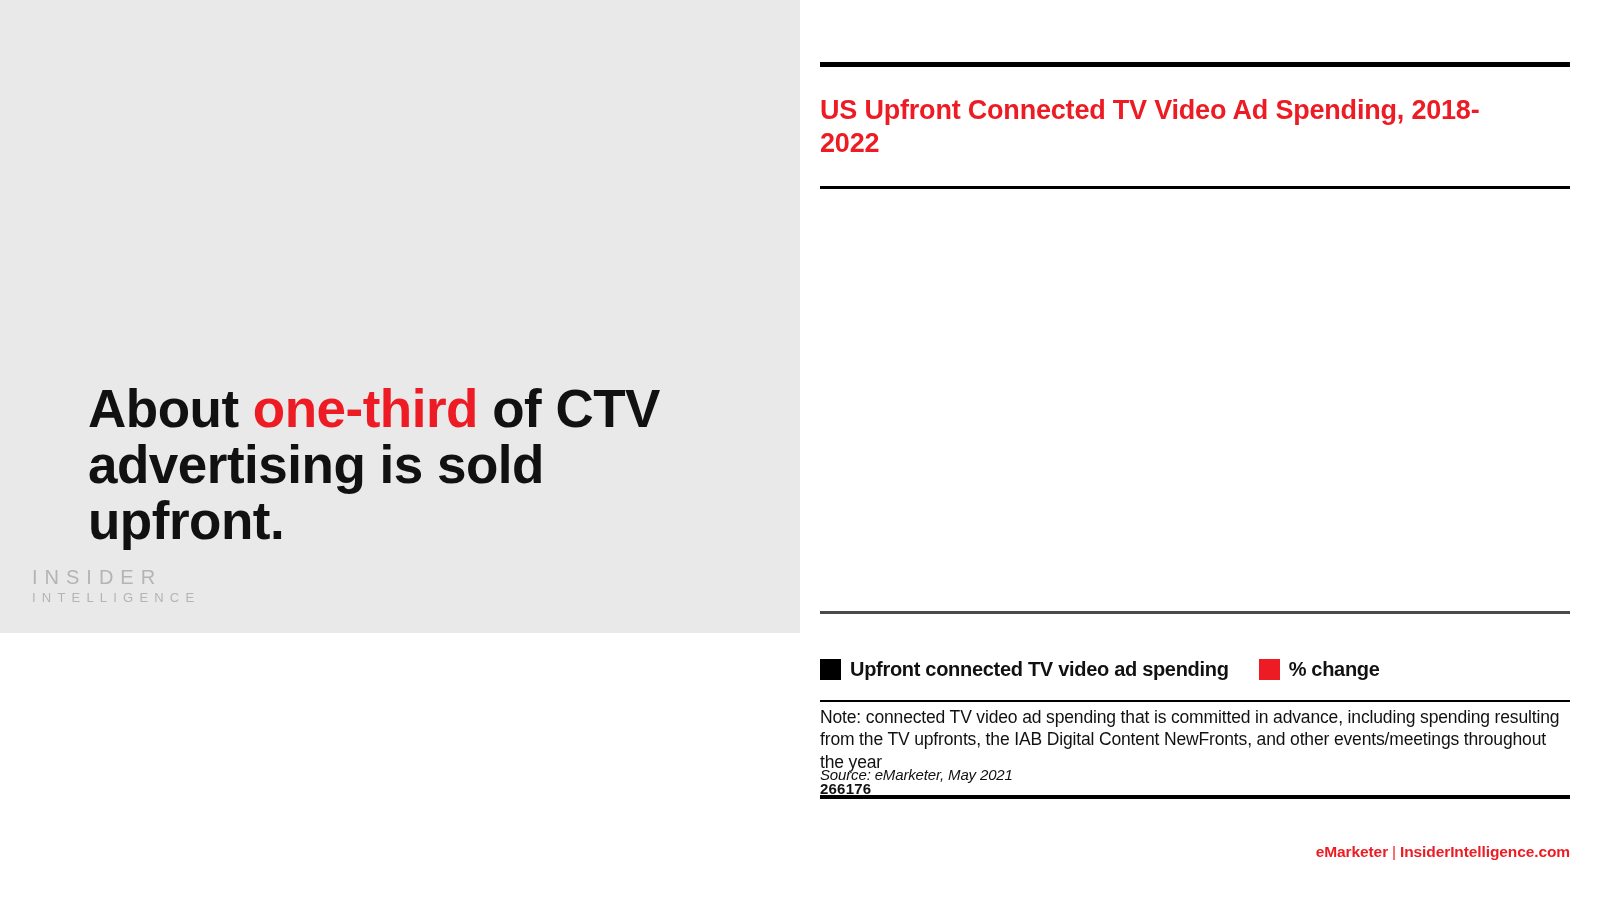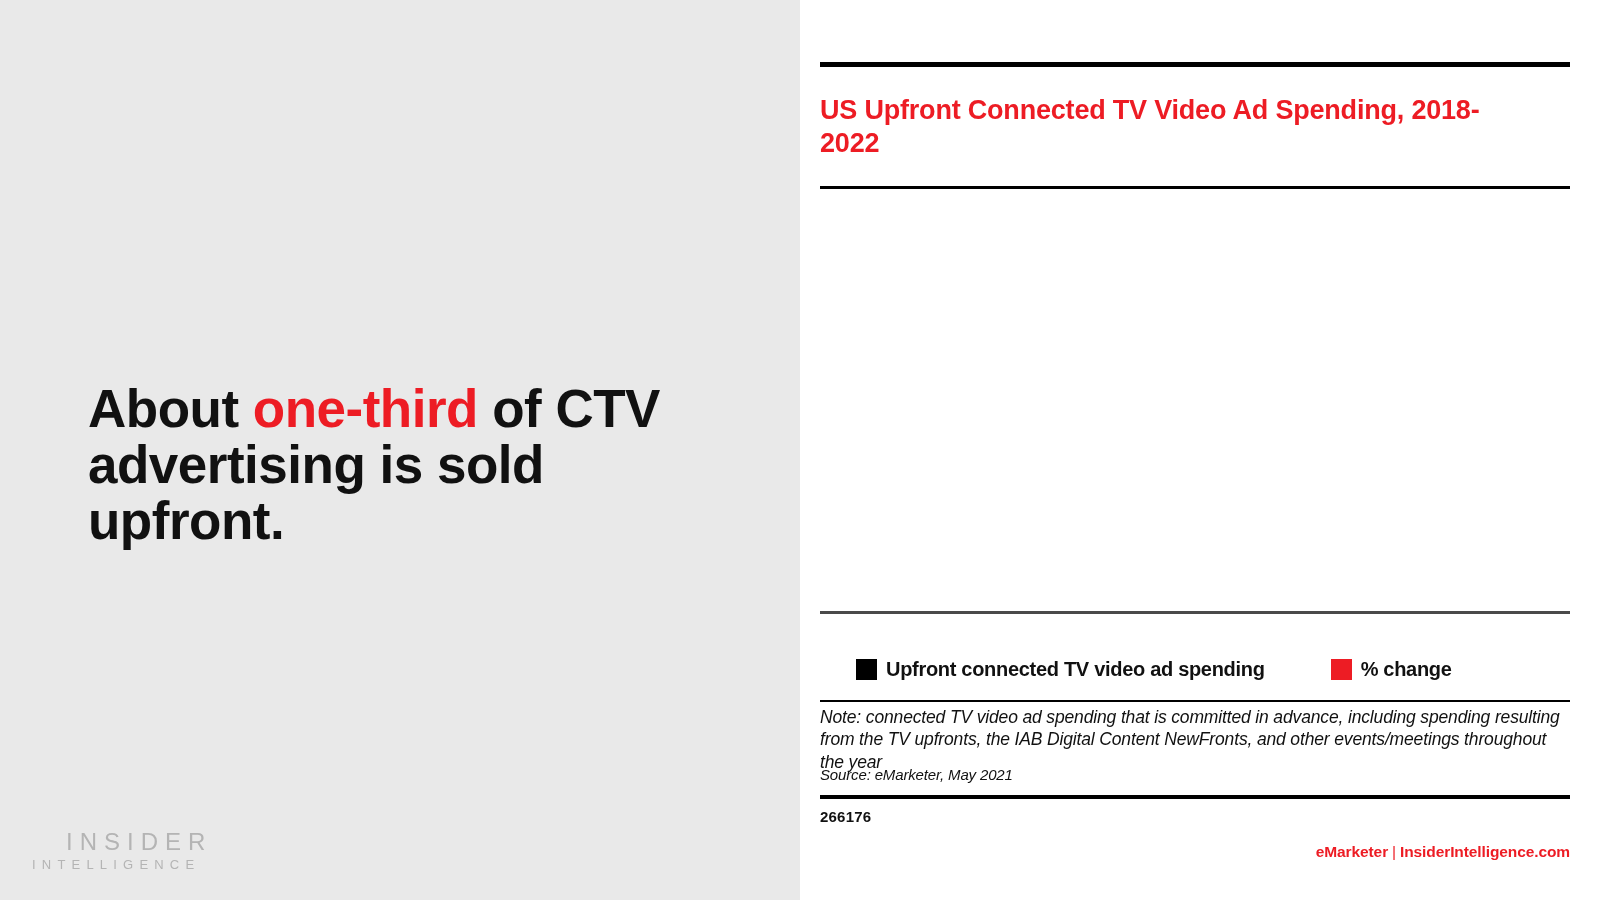--- a/index.html
+++ b/index.html
@@ -17,21 +17,21 @@
   #root {
     position: absolute;
     inset: 0;
     display: flex;
   }
 
   
   #left-panel {
     position: relative;
     width: 800px;
-    height: 900px;
+    height: 633px;
     background: #e9e9e9;
     flex: 0 0 800px;
   }
   #headline {
     position: absolute;
     left: 88px;
     top: 345px;
     width: 640px;
     font-size: 53px;
     font-weight: bold;
@@ -42,25 +42,24 @@
   #headline .hl-accent { color: #ED1C24; }
 
   #logo-block {
     position: absolute;
     left: 32px;
     bottom: 26px;
     color: #b4b4b4;
     user-select: none;
   }
   #logo-block .logo-line1 {
-    font-size: 24px;
+    font-size: 20px;
     letter-spacing: 7px;
     line-height: 1.25;
     font-weight: 400;
-    margin-left: 34px;
   }
   #logo-block .logo-line2 {
     font-size: 13px;
     letter-spacing: 6.2px;
     line-height: 1.3;
     font-weight: 400;
   }
 
   
   #right-panel {
@@ -124,21 +123,20 @@
     position: absolute;
     left: 20px;
     top: 658px;
     display: flex;
     align-items: center;
     gap: 0;
   }
   .legend-item {
     display: flex;
     align-items: center;
-    margin-left: 36px;
   }
   .legend-swatch {
     width: 21px;
     height: 21px;
     flex: 0 0 21px;
   }
   .legend-swatch.black { background: #000000; }
   .legend-swatch.red   { background: #ED1C24; }
   .legend-text {
     margin-left: 9px;
@@ -149,39 +147,38 @@
     white-space: nowrap;
   }
   #legend-gap { width: 30px; flex: 0 0 30px; }
 
   #note {
     position: absolute;
     left: 20px;
     top: 706px;
     width: 740px;
     font-size: 17.5px;
-    font-style: italic;
     line-height: 1.28;
     color: #111111;
     letter-spacing: -0.15px;
   }
   #source {
     position: absolute;
     left: 20px;
     top: 766px;
     font-size: 15px;
     font-style: italic;
     color: #111111;
     letter-spacing: -0.15px;
   }
 
   #footer-id {
     position: absolute;
     left: 20px;
-    top: 808px;
+    top: 780px;
     font-size: 15px;
     font-weight: bold;
     color: #111111;
     letter-spacing: 0.2px;
   }
   #footer-brand {
     position: absolute;
     right: 30px;
     top: 843px;
     font-size: 15.5px;

